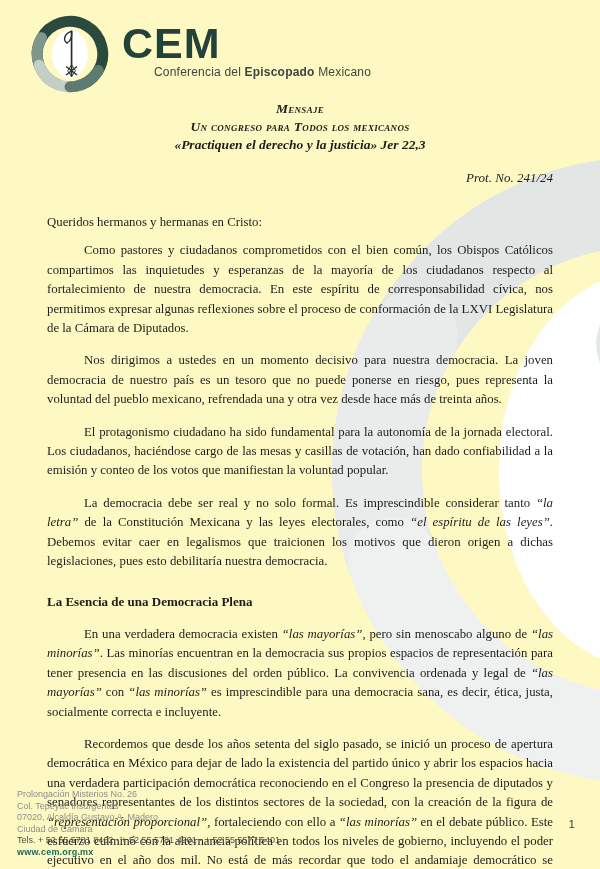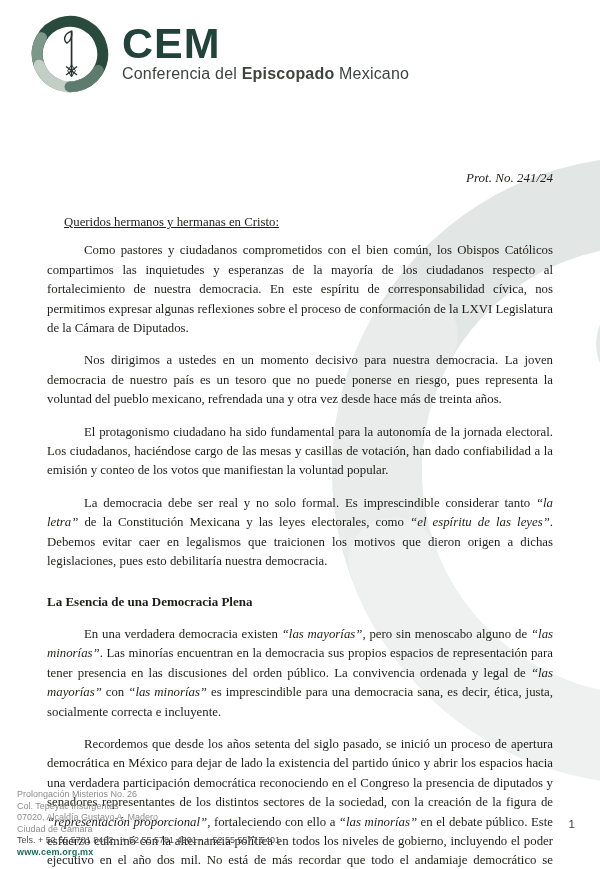--- a/index.html
+++ b/index.html
@@ -1,20 +1,20 @@
 <!DOCTYPE html>
 <html lang="es"><head>
 <meta charset="utf-8">
 <style>
   html,body{margin:0;padding:0;background:#9a9a9a;}
   .page{
     position:relative;
     width:600px;height:869px;
     margin:0 auto;
-    background:#ffffff;
+    background:#fef9c3;
     overflow:hidden;
     font-family:"Liberation Serif", serif;
     color:#1d1d1b;
   }
   
   .watermark{
     position:absolute;
     left:326px;top:150px;
     width:640px;height:640px;
     z-index:0;
@@ -26,42 +26,42 @@
     display:flex;align-items:flex-start;
     z-index:2;
   }
   .logo-mark{width:86px;height:78px;flex:0 0 auto;}
   .wordmark{margin-left:9px;padding-top:7px;font-family:"Liberation Sans", sans-serif;}
   .wordmark .acronym{
     font-size:43px;font-weight:bold;letter-spacing:1px;
     color:#22423a;line-height:42px;display:block;
   }
   .wordmark .tagline{
-    display:block;font-size:16px;color:#3c443f;margin-top:1px;letter-spacing:.2px;
+    display:block;font-size:12px;color:#3c443f;margin-top:1px;letter-spacing:.2px;margin-left:32px;
   }
   .wordmark .tagline b{font-weight:bold;}
   
   .titles{
     position:absolute;top:100px;left:0;right:0;
     text-align:center;z-index:2;
     font-weight:bold;font-style:italic;
     font-size:13.5px;line-height:18px;
   }
   .titles .smallcaps{font-variant:small-caps;letter-spacing:.3px;}
   .prot{
     position:absolute;top:170px;right:47px;z-index:2;
     font-style:italic;font-size:13px;
   }
   
   .body-text{
     position:absolute;top:206px;left:47px;width:506px;z-index:2;
     font-size:12.8px;line-height:19.4px;
     text-align:justify;
   }
-  .salutation{margin:7px 0 9px 17px;text-indent:0;text-decoration:underline;}
+  .salutation{margin:7px 0 9px 0;text-indent:0;}
   .para{margin:0 0 13px 0;text-indent:37px;}
   .para em{font-style:italic;}
   .section-heading{
     font-size:13px;font-weight:bold;font-style:normal;
     margin:20px 0 14px 0;text-align:left;
   }
   
   .footer{
     position:absolute;left:17px;top:789px;z-index:2;
     font-family:"Liberation Sans", sans-serif;
@@ -106,20 +106,25 @@
       <line x1="45" y1="66" x2="59" y2="77" stroke="#27312c" stroke-width="1.8"></line>
       <line x1="59" y1="66" x2="45" y2="77" stroke="#27312c" stroke-width="1.8"></line>
       <path d="M52 64 L57 71.5 L52 79 L47 71.5 Z" fill="none" stroke="#27312c" stroke-width="1.2"></path>
     </svg>
     <div class="wordmark">
       <span class="acronym">CEM</span>
       <span class="tagline"><span>Conferencia del </span><b>Episcopado</b><span> Mexicano</span></span>
     </div>
   </header>
 
+  <div class="titles">
+    <div class="smallcaps">Mensaje</div>
+    <div class="smallcaps">Un congreso para Todos los mexicanos</div>
+    <div>«Practiquen el derecho y la justicia» Jer 22,3</div>
+  </div>
 
   <div class="prot">Prot. No. 241/24</div>
 
   <main class="body-text">
     <p class="salutation">Queridos hermanos y hermanas en Cristo:</p>
     <div>
         <p class="para"><span>Como pastores y ciudadanos comprometidos con el bien común, los Obispos Católicos compartimos las inquietudes y esperanzas de la mayoría de los ciudadanos respecto al fortalecimiento de nuestra democracia. En este espíritu de corresponsabilidad cívica, nos permitimos expresar algunas reflexiones sobre el proceso de conformación de la LXVI Legislatura de la Cámara de Diputados.</span></p>
         <p class="para"><span>Nos dirigimos a ustedes en un momento decisivo para nuestra democracia. La joven democracia de nuestro país es un tesoro que no puede ponerse en riesgo, pues representa la voluntad del pueblo mexicano, refrendada una y otra vez desde hace más de treinta años.</span></p>
         <p class="para"><span>El protagonismo ciudadano ha sido fundamental para la autonomía de la jornada electoral. Los ciudadanos, haciéndose cargo de las mesas y casillas de votación, han dado confiabilidad a la emisión y conteo de los votos que manifiestan la voluntad popular.</span></p>
         <p class="para"><span>La democracia debe ser real y no solo formal. Es imprescindible considerar tanto </span><em>“la letra”</em><span> de la Constitución Mexicana y las leyes electorales, como </span><em>“el espíritu de las leyes”</em><span>. Debemos evitar caer en legalismos que traicionen los motivos que dieron origen a dichas legislaciones, pues esto debilitaría nuestra democracia.</span></p>

